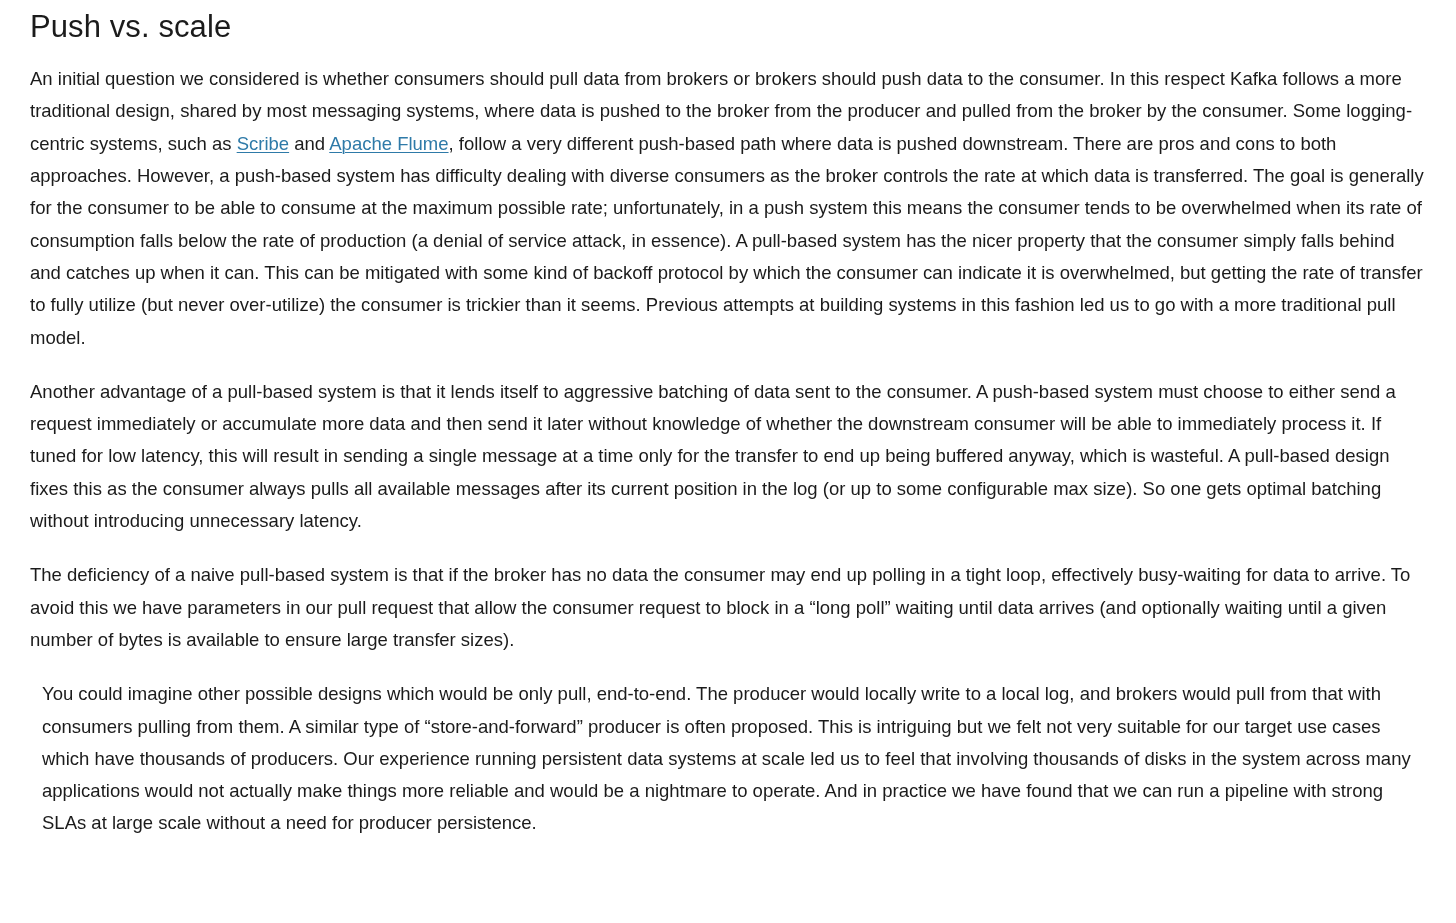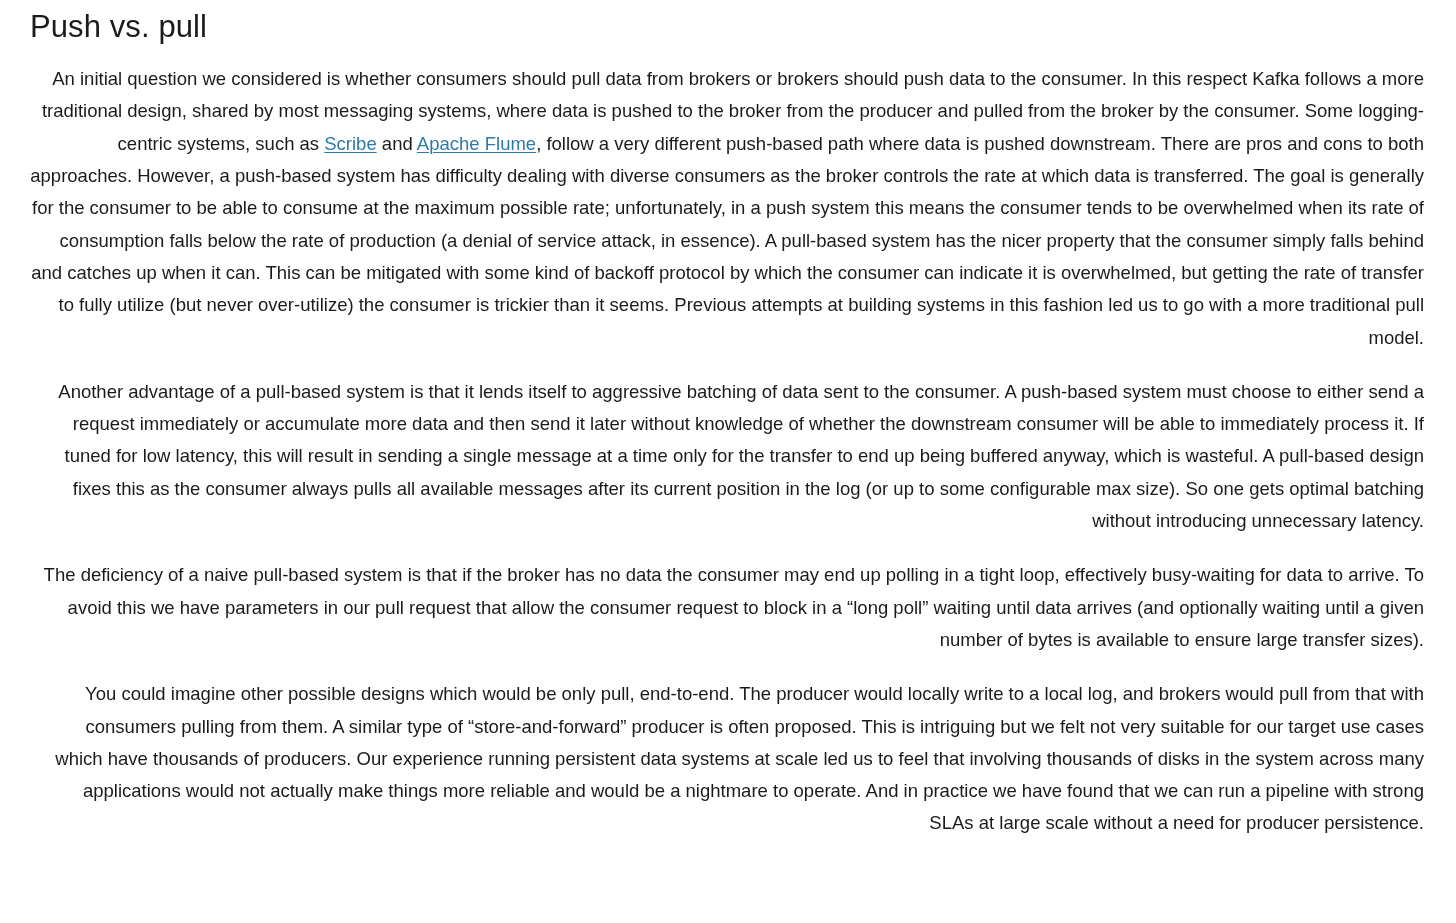--- a/index.html
+++ b/index.html
@@ -24,38 +24,38 @@
     line-height: 1.2;
     margin: 0 0 18px 0;
     color: #1b1b1b;
     letter-spacing: 0.1px;
   }
   p.para {
     font-size: 18.5px;
     line-height: 32.3px;
     margin: 0 0 22px 0;
     color: #1b1b1b;
-    text-align: right;
+    text-align: left;
   }
   p.para:last-child {
     margin-bottom: 0;
     margin-left: 12px;
   }
   a.doclink {
     color: #2e7aa8;
     text-decoration: underline;
     text-underline-offset: 2px;
     text-decoration-thickness: 1px;
     cursor: pointer;
   }
 </style>
 </head>
 <body>
 
 <div class="page">
-  <h1 class="doc-title">Push vs. pull</h1>
+  <h1 class="doc-title">Push vs. scale</h1>
   <div id="paragraph-list">
       <p class="para"><span>An initial question we considered is whether consumers should pull data from brokers or brokers should push data to the consumer. In this respect Kafka follows a more traditional design, shared by most messaging systems, where data is pushed to the broker from the producer and pulled from the broker by the consumer. Some logging-centric systems, such as </span><a class="doclink" href="#">Scribe</a><span> and </span><a class="doclink" href="#">Apache Flume</a><span>, follow a very different push-based path where data is pushed downstream. There are pros and cons to both approaches. However, a push-based system has difficulty dealing with diverse consumers as the broker controls the rate at which data is transferred. The goal is generally for the consumer to be able to consume at the maximum possible rate; unfortunately, in a push system this means the consumer tends to be overwhelmed when its rate of consumption falls below the rate of production (a denial of service attack, in essence). A pull-based system has the nicer property that the consumer simply falls behind and catches up when it can. This can be mitigated with some kind of backoff protocol by which the consumer can indicate it is overwhelmed, but getting the rate of transfer to fully utilize (but never over-utilize) the consumer is trickier than it seems. Previous attempts at building systems in this fashion led us to go with a more traditional pull model.</span></p>
       <p class="para"><span>Another advantage of a pull-based system is that it lends itself to aggressive batching of data sent to the consumer. A push-based system must choose to either send a request immediately or accumulate more data and then send it later without knowledge of whether the downstream consumer will be able to immediately process it. If tuned for low latency, this will result in sending a single message at a time only for the transfer to end up being buffered anyway, which is wasteful. A pull-based design fixes this as the consumer always pulls all available messages after its current position in the log (or up to some configurable max size). So one gets optimal batching without introducing unnecessary latency.</span></p>
       <p class="para"><span>The deficiency of a naive pull-based system is that if the broker has no data the consumer may end up polling in a tight loop, effectively busy-waiting for data to arrive. To avoid this we have parameters in our pull request that allow the consumer request to block in a “long poll” waiting until data arrives (and optionally waiting until a given number of bytes is available to ensure large transfer sizes).</span></p>
       <p class="para"><span>You could imagine other possible designs which would be only pull, end-to-end. The producer would locally write to a local log, and brokers would pull from that with consumers pulling from them. A similar type of “store-and-forward” producer is often proposed. This is intriguing but we felt not very suitable for our target use cases which have thousands of producers. Our experience running persistent data systems at scale led us to feel that involving thousands of disks in the system across many applications would not actually make things more reliable and would be a nightmare to operate. And in practice we have found that we can run a pipeline with strong SLAs at large scale without a need for producer persistence.</span></p>
     </div>
 </div>
 
 </body></html>

